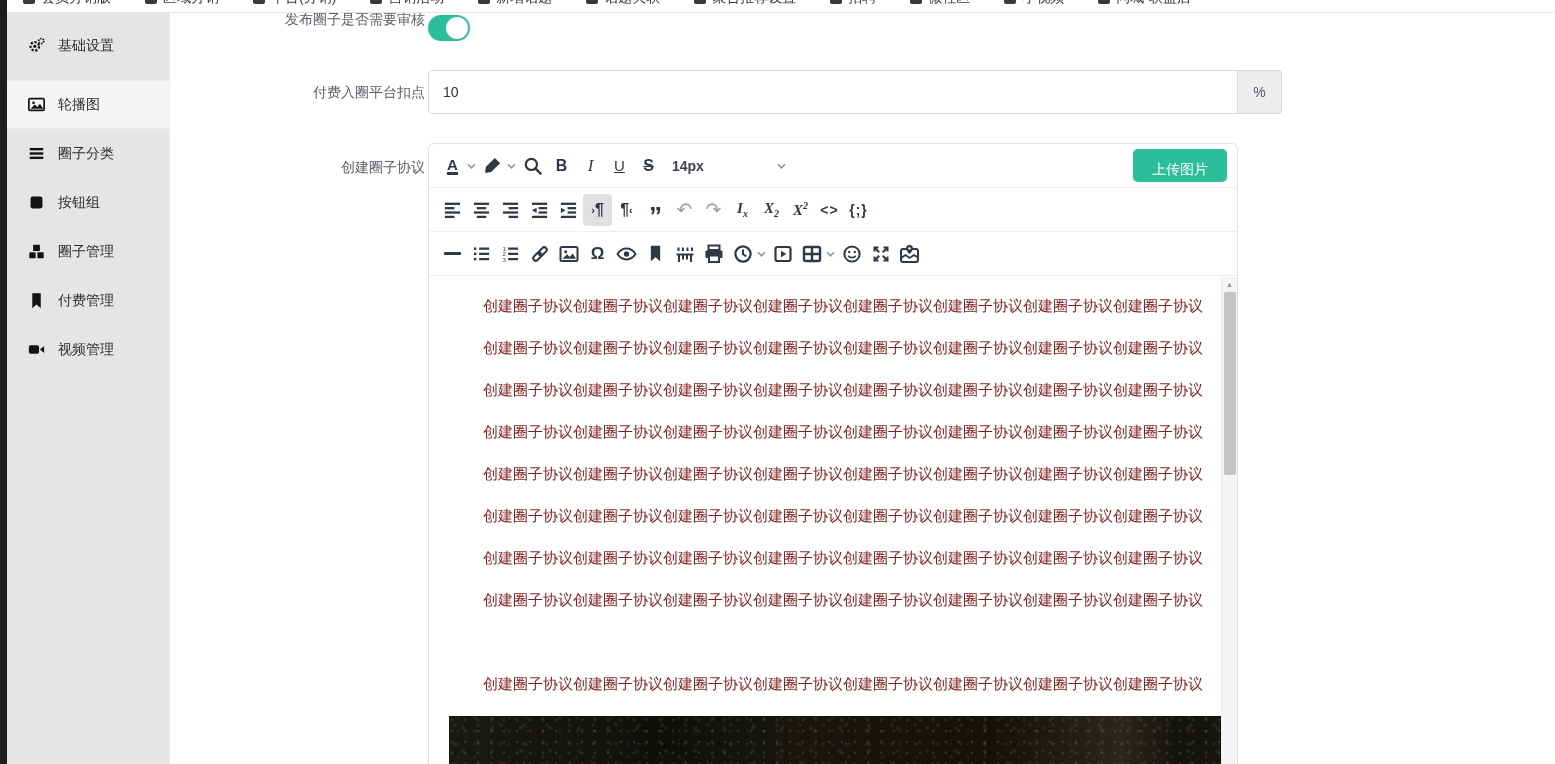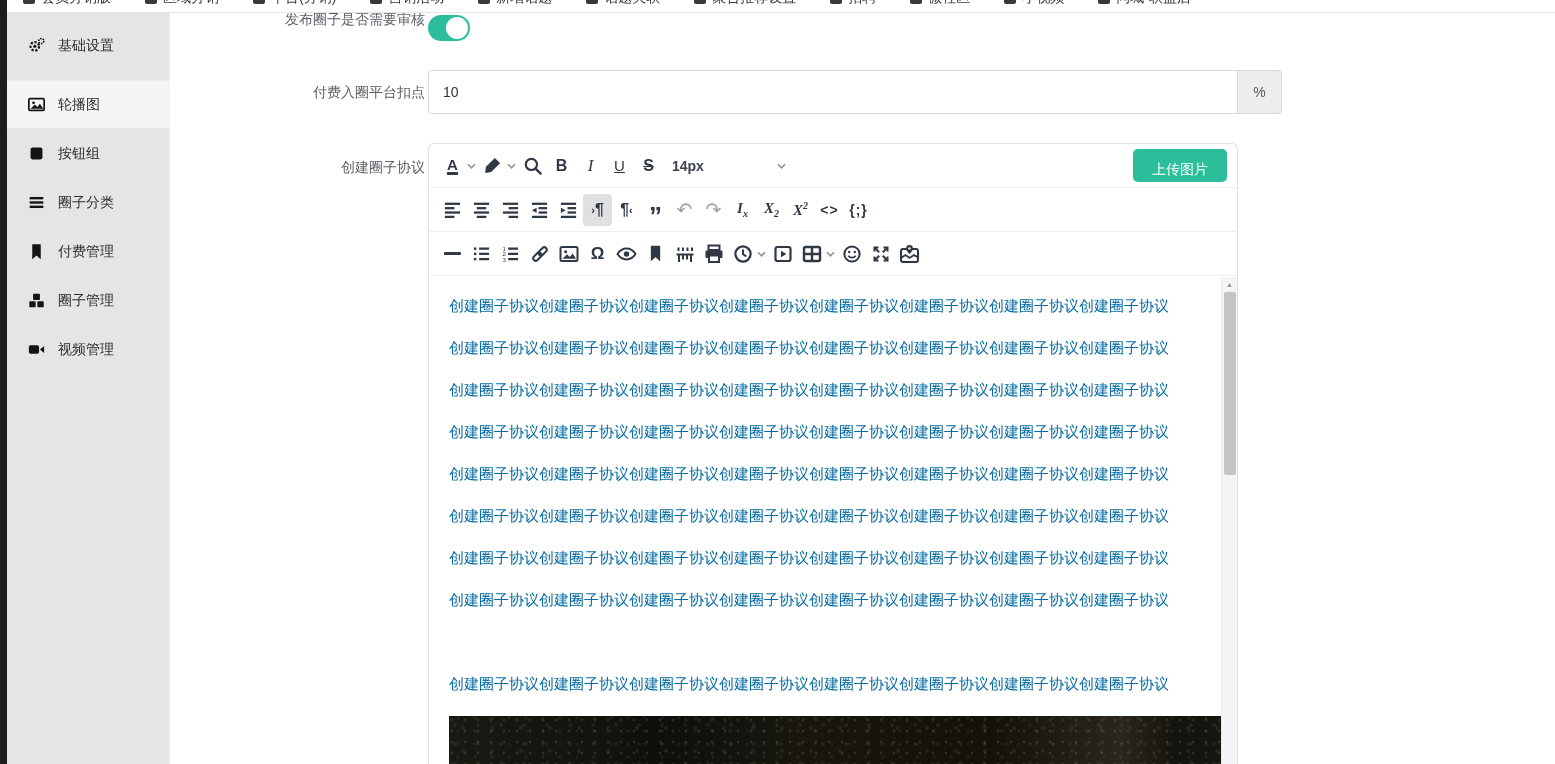--- a/index.html
+++ b/index.html
@@ -66,21 +66,21 @@
   .subsup .n{font-size:10px;}
   .subsup .dn{vertical-align:-4px;}
   .subsup .up{vertical-align:6px;}
   .fontsize{width:132px;height:32px;display:flex;align-items:center;justify-content:space-between;
     padding:0 9px;font-size:14px;color:#3c434d;cursor:pointer;font-weight:bold;}
   .upload-btn{margin-left:auto;margin-right:1px;height:33px;padding:12px 19px;border:none;
     background:#2cbe9b;color:#fff;font-size:14px;border-radius:5px;cursor:pointer;font-family:inherit;}
   .hr-glyph{width:17px;height:3px;background:#303845;border-radius:1px;}
 
   .ed-body{position:absolute;top:133px;left:0;right:0;bottom:0;overflow:hidden;}
-  .ed-text{position:absolute;left:20px;top:19px;right:34px;font-size:15px;color:#0369a1;}
+  .ed-text{position:absolute;left:20px;top:19px;right:34px;font-size:15px;color:#7f1d1d;text-align:right;}
   .ed-text p{height:20px;line-height:20px;margin-bottom:22px;white-space:nowrap;overflow:hidden;}
   .asphalt{position:absolute;left:20px;top:439px;width:772px;height:130px;background-color:#17150f;
     background-image:
       radial-gradient(circle at 3px 4px, rgba(214,205,190,.14) 1px, transparent 1.8px),
       radial-gradient(circle at 9px 2px, rgba(180,170,158,.10) 1px, transparent 2px),
       radial-gradient(circle at 6px 9px, rgba(120,112,100,.18) 1.2px, transparent 2.4px),
       radial-gradient(circle at 14px 12px, rgba(90,84,74,.25) 1.4px, transparent 2.6px),
       linear-gradient(90deg, #1a1812 0%, #14120d 22%, #0f0e0a 26%, #18160f 45%, #131109 70%, #2a261d 87%, #15130d 94%, #17150f 100%);
     background-size:13px 11px,17px 13px,23px 19px,29px 23px,100% 100%;}
   .ed-scroll{position:absolute;top:133px;right:0;width:16px;bottom:0;background:#f4f5f6;
@@ -156,45 +156,45 @@
       <div class="side-item active">
         <svg width="17" height="17" viewBox="0 0 20 20">
             <rect x="1" y="3" width="18" height="14" rx="1.5" fill="none" stroke="#141414" stroke-width="2"></rect>
             <circle cx="6.5" cy="8" r="1.6" fill="#141414"></circle>
             <path d="M3 15l5-5 3 3 3-4 4 6z" fill="#141414"></path>
           </svg>
         <span>轮播图</span>
       </div>
       <div class="side-item">
         <svg width="17" height="17" viewBox="0 0 20 20">
-            <rect x="3" y="3" width="14" height="14" rx="2.5" fill="#141414"></rect>
-          </svg>
-        <span>按钮组</span>
-      </div>
-      <div class="side-item">
-        <svg width="17" height="17" viewBox="0 0 20 20">
             <rect x="2" y="3.5" width="16" height="2.8" fill="#141414"></rect>
             <rect x="2" y="8.6" width="16" height="2.8" fill="#141414"></rect>
             <rect x="2" y="13.7" width="16" height="2.8" fill="#141414"></rect>
           </svg>
         <span>圈子分类</span>
       </div>
       <div class="side-item">
         <svg width="17" height="17" viewBox="0 0 20 20">
-            <path d="M5 1.5h10V19l-5-4.3L5 19z" fill="#141414"></path>
-          </svg>
-        <span>付费管理</span>
+            <rect x="3" y="3" width="14" height="14" rx="2.5" fill="#141414"></rect>
+          </svg>
+        <span>按钮组</span>
       </div>
       <div class="side-item">
         <svg width="17" height="17" viewBox="0 0 20 20">
             <rect x="6" y="2" width="8" height="7.5" rx="1" fill="#141414"></rect>
             <rect x="1.5" y="10.8" width="7.5" height="7.2" rx="1" fill="#141414"></rect>
             <rect x="11" y="10.8" width="7.5" height="7.2" rx="1" fill="#141414"></rect>
           </svg>
         <span>圈子管理</span>
+      </div>
+      <div class="side-item">
+        <svg width="17" height="17" viewBox="0 0 20 20">
+            <path d="M5 1.5h10V19l-5-4.3L5 19z" fill="#141414"></path>
+          </svg>
+        <span>付费管理</span>
       </div>
       <div class="side-item">
         <svg width="17" height="17" viewBox="0 0 20 20">
             <rect x="1" y="5" width="12" height="10" rx="2" fill="#141414"></rect>
             <path d="M14 10l5-4.2v8.4z" fill="#141414"></path>
           </svg>
         <span>视频管理</span>
       </div>
     </div>
   </div>

